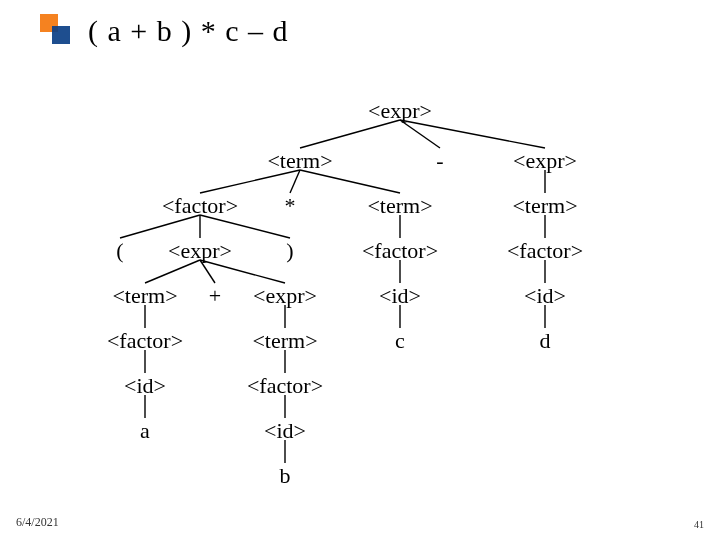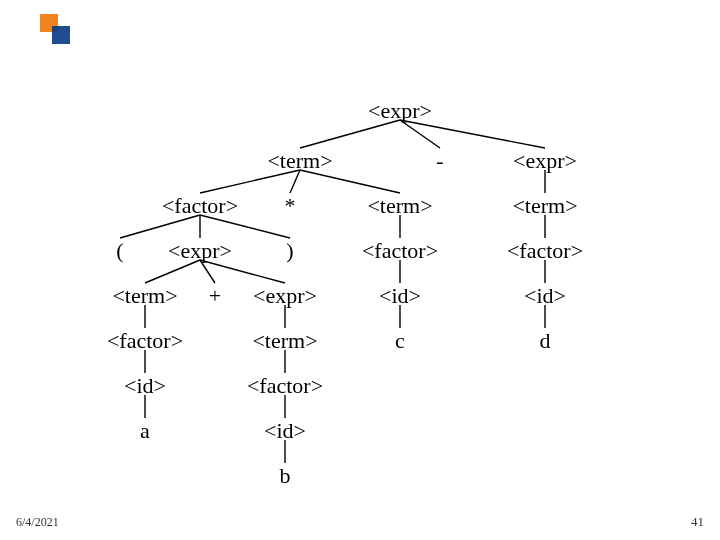--- a/index.html
+++ b/index.html
@@ -3,34 +3,35 @@
 <meta charset="utf-8">
 <style>
 html,body{margin:0;padding:0;width:720px;height:540px;background:#fff;font-family:"Times New Roman",serif;color:#000;overflow:hidden}
 .title-bar{position:absolute;left:40px;top:14px;display:flex;align-items:center}
 .title-mark{width:34px;height:34px;margin-right:14px;position:relative}
 .title-mark .sq{position:absolute;width:18px;height:18px}
 .title-mark .o{left:0;top:0;background:#f58220}
 .title-mark .b{left:12px;top:12px;background:#0b3f86;opacity:.92}
 .title-text{font-size:30px;letter-spacing:1px}
 .footer-date{position:absolute;left:16px;bottom:10px;font-size:12px;color:#333}
-.footer-page{position:absolute;right:16px;bottom:10px;font-size:13px;color:#333}
+.footer-page{position:absolute;right:16px;bottom:10px;font-size:10px;color:#333}
 .tree{position:absolute;left:0;top:0;width:720px;height:488px}
 .node{position:absolute;font-size:22px;white-space:nowrap;text-align:center;transform:translate(-50%,0)}
 svg.edges{position:absolute;left:0;top:0;width:720px;height:540px}
 svg.edges line{stroke:#000;stroke-width:1.4}
 </style>
 </head>
 <body>
 
 <div class="title-bar">
   <div class="title-mark">
     <div class="sq o"></div>
       <div class="sq b"></div>
   </div>
+  <div class="title-text">( a + b ) * c – d</div>
 </div>
 
 <div class="tree">
   <svg class="edges">
 
     <line x1="400" y1="120" x2="300" y2="148"></line>
     <line x1="400" y1="120" x2="440" y2="148"></line>
     <line x1="400" y1="120" x2="545" y2="148"></line>
 
     <line x1="300" y1="170" x2="200" y2="193"></line>

